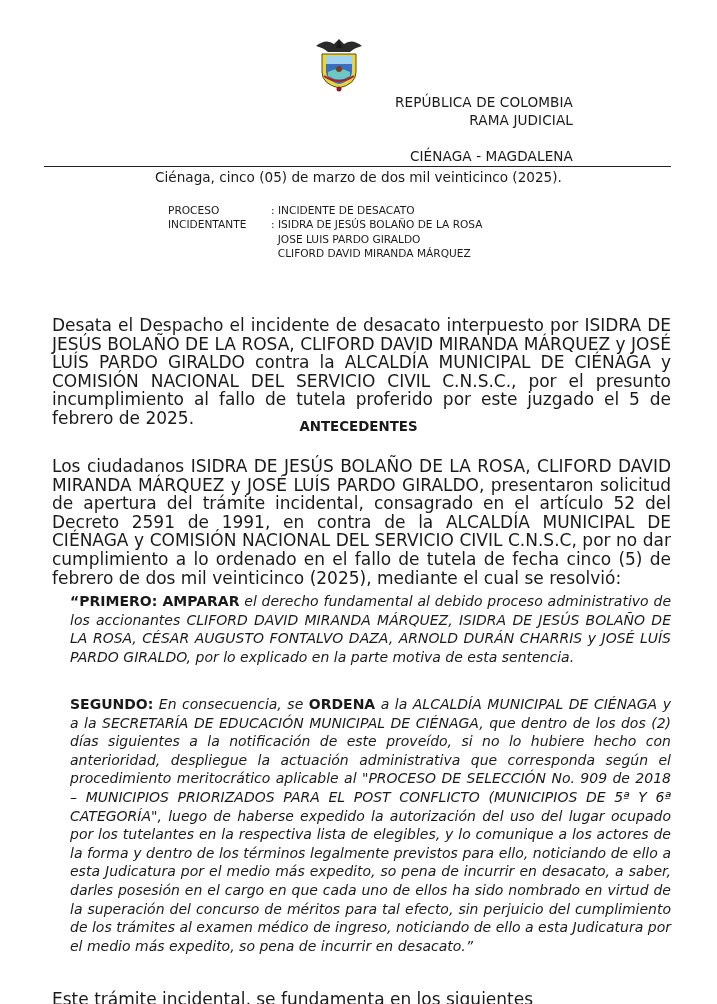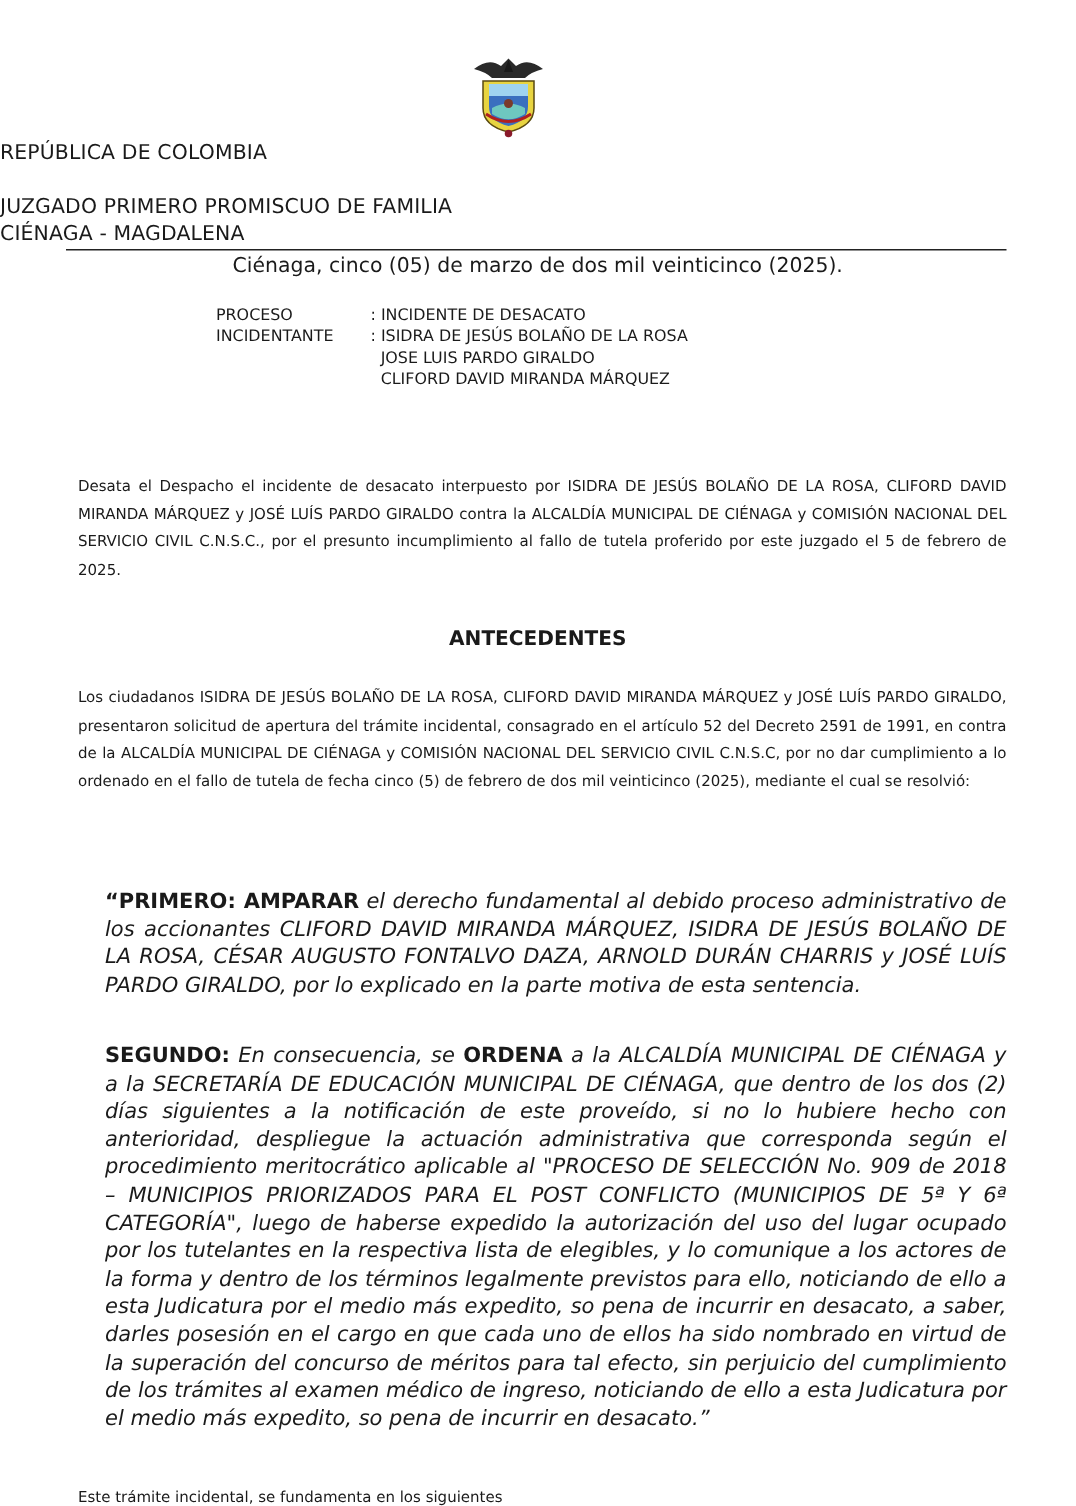--- a/index.html
+++ b/index.html
@@ -1,26 +1,26 @@
 <!DOCTYPE html>
 <html><head>
 <meta charset="utf-8">
 <style>
   html, body { margin:0; padding:0; background:#ffffff; }
   body { width:717px; height:1004px; overflow:hidden; position:relative;
          font-family:"DejaVu Sans", sans-serif; color:#1a1a1a; }
   .page { position:absolute; left:0; top:0; width:717px; height:1004px; background:#fff; }
   .crest { position:absolute; left:312px; top:36px; width:54px; height:56px; }
-  .hdr { position:absolute; left:0; width:573px; text-align:left; font-size:13.6px; line-height:18px; letter-spacing:0.1px; }
+  .hdr { position:absolute; left:0; width:573px; text-align:right; font-size:13.6px; line-height:18px; letter-spacing:0.1px; }
   .rule { position:absolute; left:44px; width:627px; top:166px; height:0; border-top:1.3px solid #222; }
   .date { position:absolute; left:0; width:717px; top:168px; text-align:center; font-size:13.6px; line-height:18px; }
-  .meta { position:absolute; left:144px; top:203px; font-size:10.6px; line-height:14.3px; }
+  .meta { position:absolute; left:168px; top:203px; font-size:10.6px; line-height:14.3px; }
   .meta .row { white-space:pre; }
   .meta .k { display:inline-block; width:103px; }
-  .para { position:absolute; left:52px; width:619px; font-size:10px; line-height:18.6px; text-align:justify; }
+  .para { position:absolute; left:52px; width:619px; font-size:17px; line-height:18.6px; text-align:justify; }
   .heading { position:absolute; left:0; width:717px; text-align:center; font-weight:bold; font-size:13.4px; top:419px; }
   .quote { position:absolute; left:70px; width:601px; font-size:14px; line-height:18.6px; text-align:justify; font-style:italic; }
   .sb { font-weight:bold; font-style:normal; }
 </style>
 </head>
 <body>
 
 <div class="page">
 
   <svg class="crest" viewBox="0 0 54 56">
@@ -29,21 +29,21 @@
     <path d="M10 18 L44 18 L44 36 Q44 48 27 52 Q10 48 10 36Z" fill="#e8d440" stroke="#5a4a10" stroke-width="1"></path>
     <path d="M14 20 L40 20 L40 35 Q40 45 27 48 Q14 45 14 35Z" fill="#3a6fbf"></path>
     <rect x="14" y="20" width="26" height="8" fill="#9fd3f0"></rect>
     <path d="M16 36 Q27 30 38 36 L38 40 Q27 47 16 40Z" fill="#6ec7c0"></path>
     <circle cx="27" cy="33" r="3" fill="#7a3a2a"></circle>
     <path d="M12 40 Q27 50 42 40" stroke="#b02020" stroke-width="2" fill="none"></path>
     <circle cx="27" cy="53" r="2.5" fill="#8a1a2a"></circle>
   </svg>
 
   <div class="hdr" style="top:93px">REPÚBLICA DE COLOMBIA</div>
-  <div class="hdr" style="top:129px">JUZGADO PRIMERO PROMISCUO DE  FAMILIA</div>
+  <div class="hdr" style="top:111px">RAMA JUDICIAL</div>
   <div class="hdr" style="top:147px">CIÉNAGA - MAGDALENA</div>
   <div class="rule"></div>
   <div class="date">Ciénaga, cinco (05) de marzo de dos mil veinticinco (2025).</div>
 
   <div class="meta">
     <div class="row"><span class="k">PROCESO</span><span>: </span><span>INCIDENTE DE DESACATO</span></div>
     <div class="row"><span class="k">INCIDENTANTE</span><span>: </span><span>ISIDRA DE JESÚS BOLAÑO DE LA ROSA</span></div>
     <div class="row"><span class="k"></span><span>  </span><span>JOSE LUIS PARDO GIRALDO</span></div>
     <div class="row"><span class="k"></span><span>  </span><span>CLIFORD DAVID MIRANDA MÁRQUEZ</span></div>
     <div class="row"><span class="k"></span><span>  </span></div>

